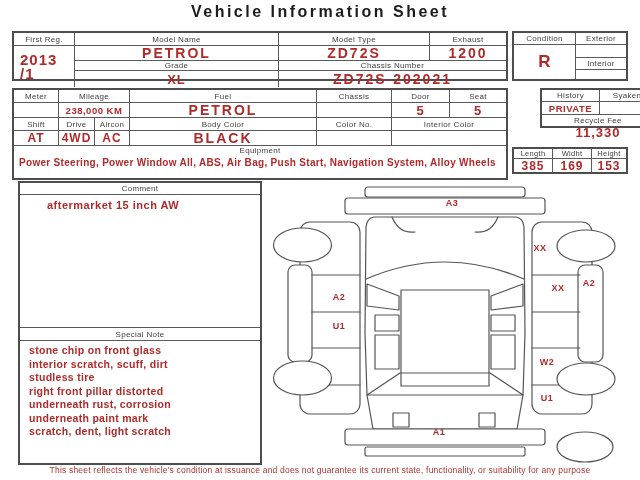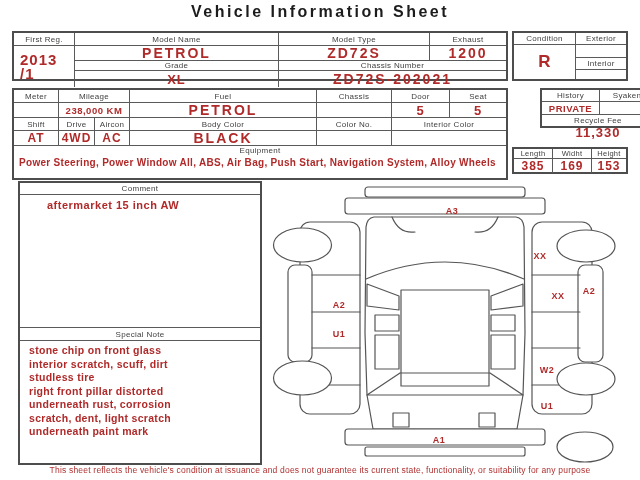--- a/index.html
+++ b/index.html
@@ -24,21 +24,21 @@
             padding-left:6px;font-size:15px;line-height:14px;letter-spacing:1px;}
   .equip{justify-content:flex-start;align-items:flex-start;white-space:normal;
          font-size:10px;line-height:11px;letter-spacing:0.3px;padding:2px 5px;text-align:left;}
   .note-hd{height:11px;flex:0 0 auto;display:flex;align-items:center;justify-content:center;}
   .comment-text{color:#b02a2a;font-weight:bold;font-size:11px;letter-spacing:0.5px;padding:4px 27px;}
   .note-lines{color:#b02a2a;font-weight:bold;font-size:10.5px;line-height:13.5px;
               letter-spacing:0.3px;padding:3px 9px;}
   .diagram{position:absolute;left:268px;top:183px;width:370px;height:285px;}
   .diagram svg{position:absolute;left:0;top:0;}
   .mark{position:absolute;transform:translate(-50%,-50%);color:#b02a2a;font-weight:bold;
-        font-size:9px;letter-spacing:0.5px;white-space:nowrap;margin-top:8px;}
+        font-size:9px;letter-spacing:0.5px;white-space:nowrap;}
   .disclaimer{position:absolute;left:0;top:465px;width:640px;text-align:center;
               color:#b13131;font-weight:normal;font-size:8.5px;letter-spacing:0.2px;}
 </style>
 </head>
 <body>
 
 <div class="sheet">
 
   <h1 class="title">Vehicle Information Sheet</h1>
 
@@ -131,22 +131,22 @@
     <div style="flex:0 0 132px;">
       <div class="comment-text">aftermarket 15 inch AW</div>
     </div>
     <div class="note-hd hdr" style="border-top:1px solid #5a5a5a;border-bottom:1px solid #5a5a5a;height:12px;">Special Note</div>
     <div class="note-lines">
       <div>stone chip on front glass</div>
       <div>interior scratch, scuff, dirt</div>
       <div>studless tire</div>
       <div>right front pillar distorted</div>
       <div>underneath rust, corrosion</div>
+      <div>underneath paint mark</div>
       <div>scratch, dent, light scratch</div>
-      <div>underneath paint mark</div>
     </div>
   </div>
 
   <div class="diagram">
     <svg width="370" height="285" viewBox="0 0 370 285">
       <g fill="none" stroke="#555" stroke-width="1.2" stroke-linejoin="round" stroke-linecap="round">
 
         <g>
           <rect x="97" y="4" width="160" height="10" rx="3"></rect>
           <rect x="77" y="15" width="200" height="16" rx="3"></rect>

